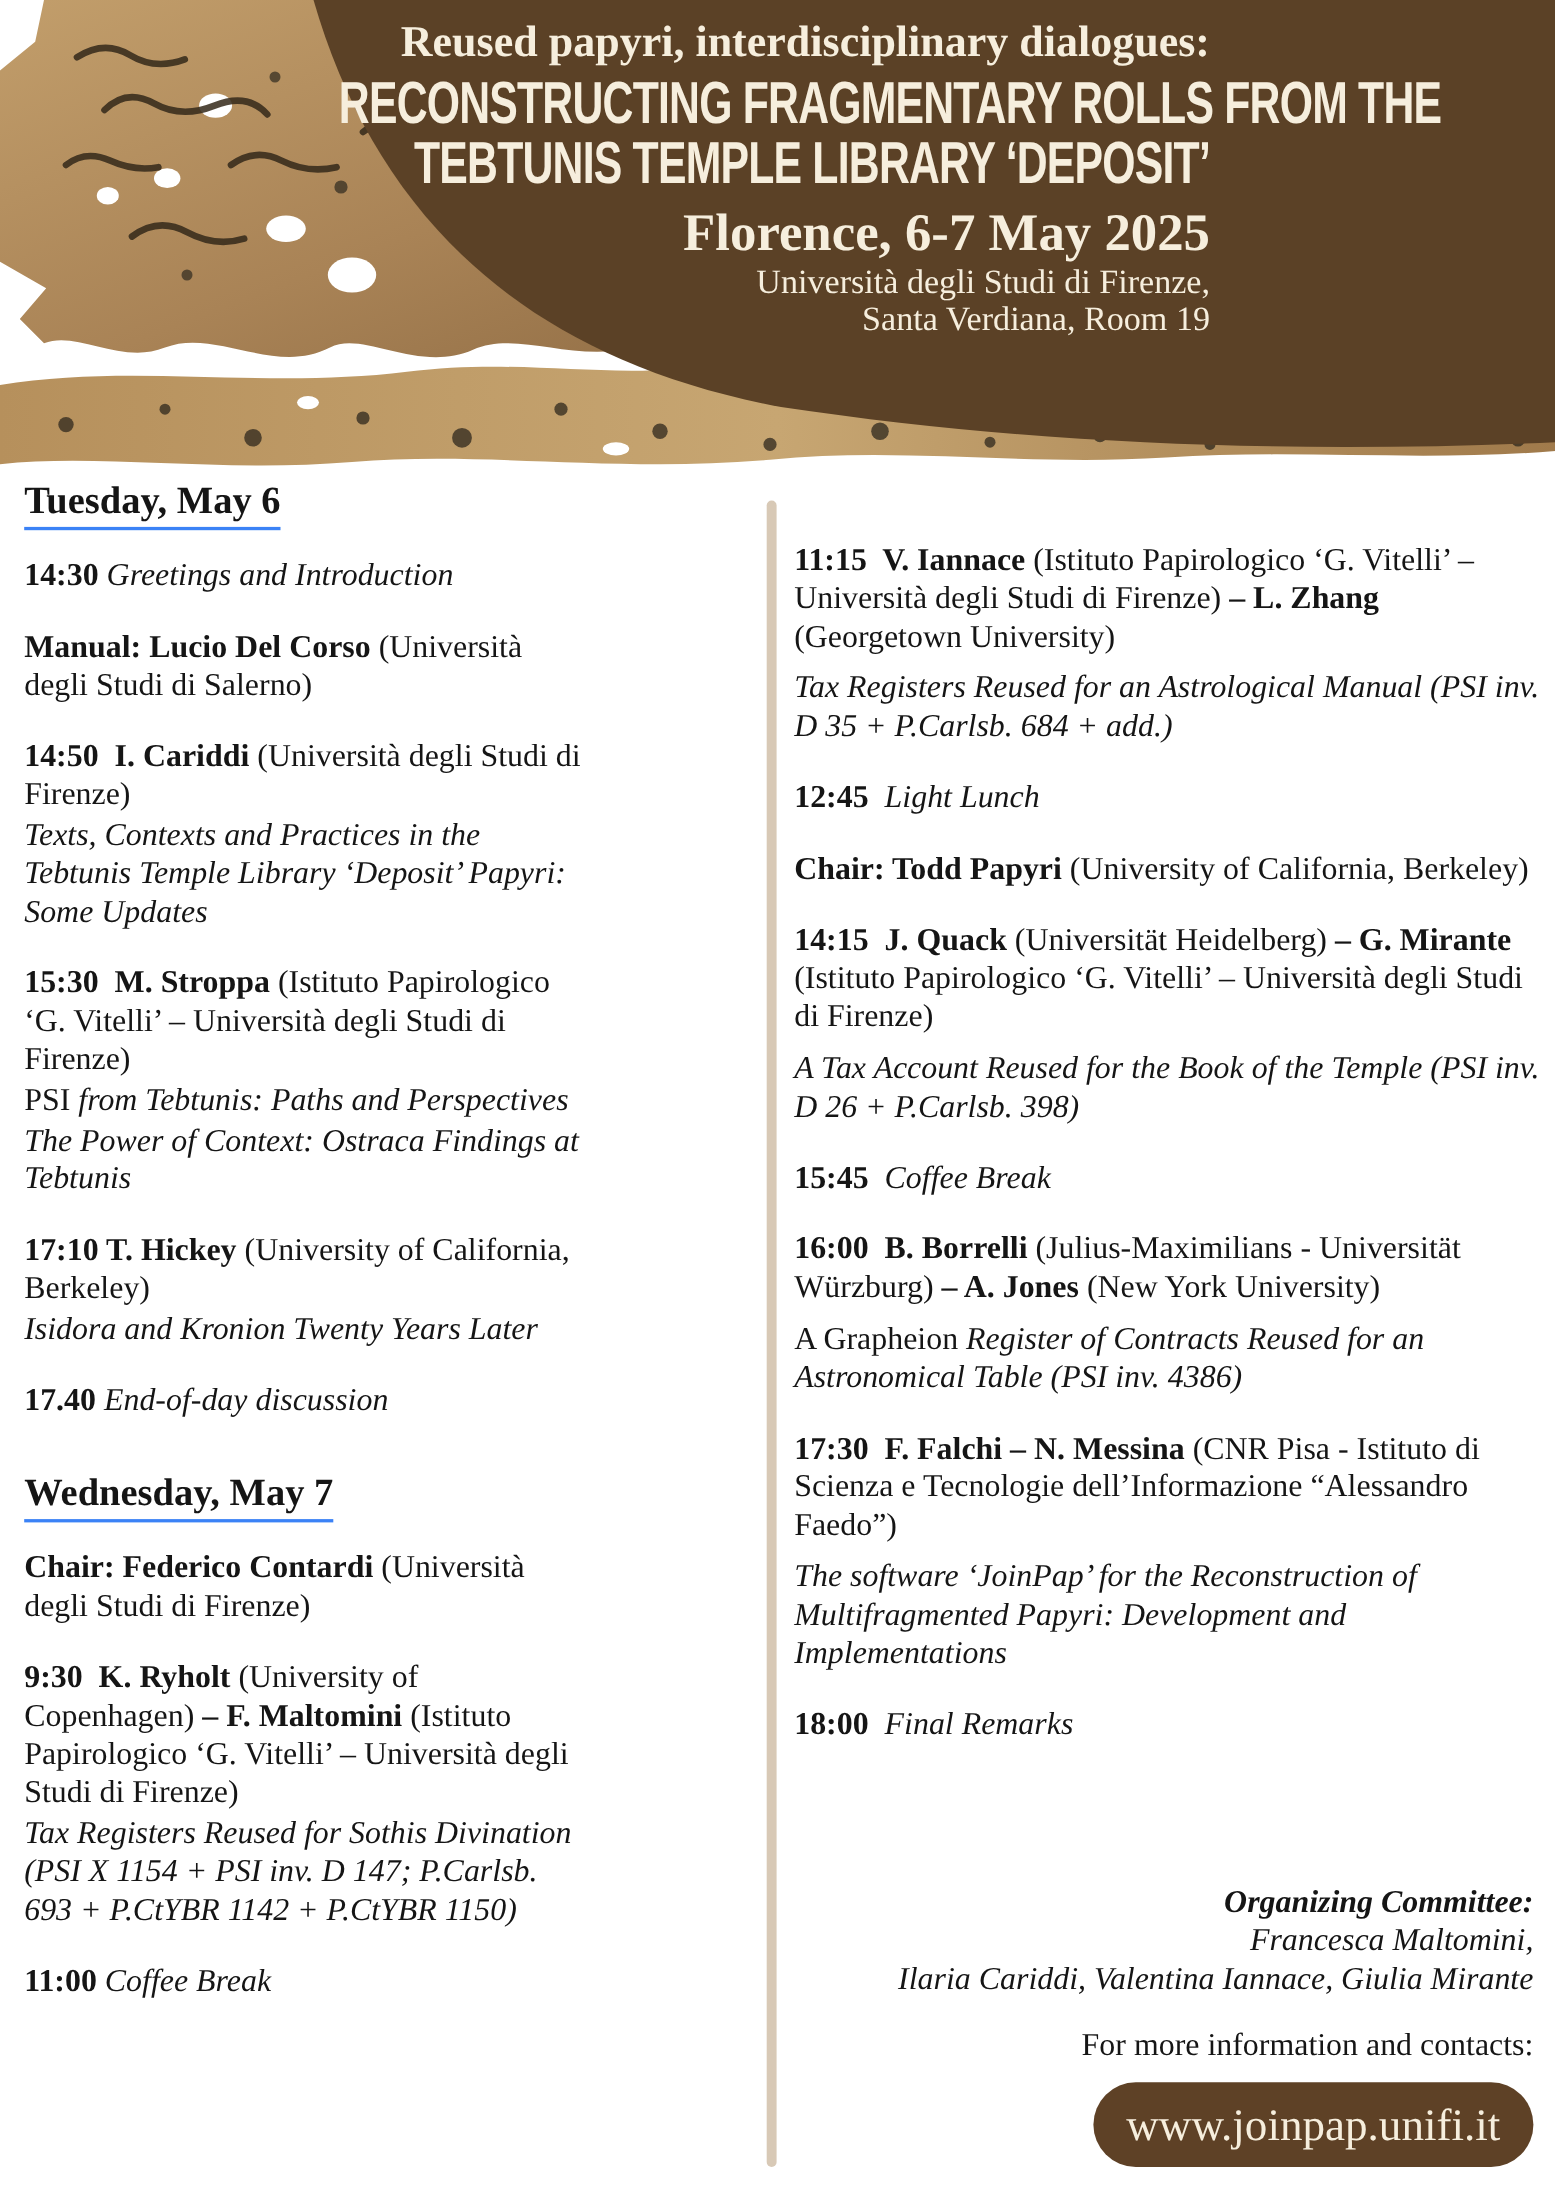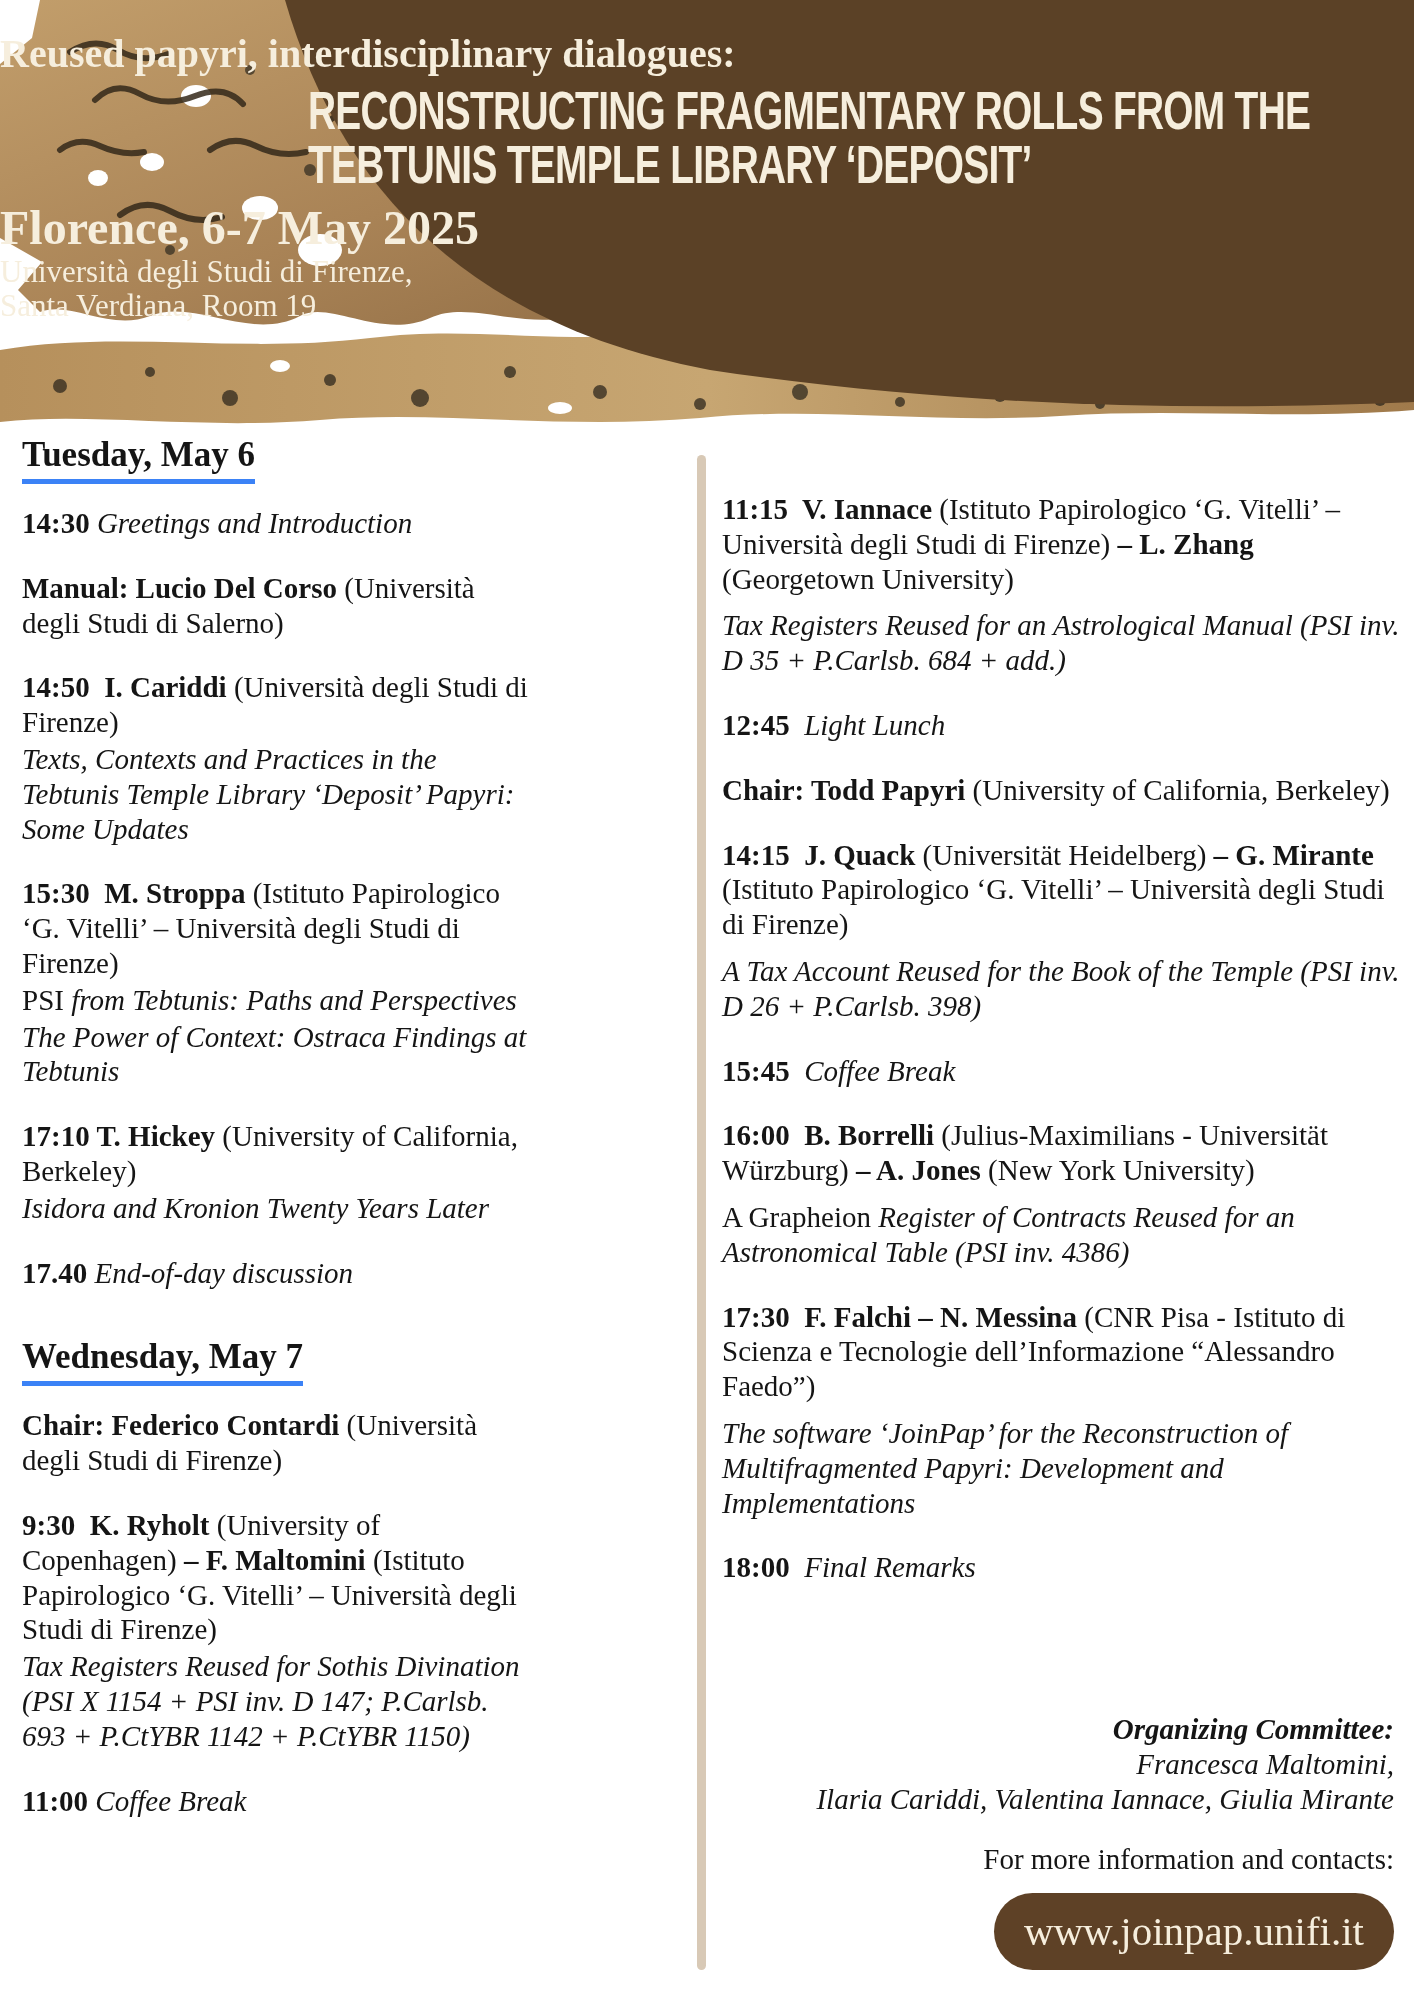--- a/index.html
+++ b/index.html
@@ -4,22 +4,22 @@
 <style>
   html,body{margin:0;padding:0;}
   body{
     width:1414px;height:2000px;position:relative;overflow:hidden;
     background:#ffffff;color:#151515;
     font-family:"Liberation Serif", serif;
   }
   
   .header-art{position:absolute;top:0;left:0;width:1414px;height:445px;}
   .header-text{
-    position:absolute;top:32px;left:0;width:1100px;
-    color:#f6eedd;line-height:1.12;
+    position:absolute;top:16px;left:0;width:1100px;
+    text-align:right;color:#f6eedd;line-height:1.12;
   }
   .kicker{font-size:40px;font-weight:700;}
   .caps-title{
     font-family:"Liberation Sans", sans-serif;font-weight:700;
     font-size:54px;line-height:1.0;letter-spacing:-1px;
     transform:scaleX(0.72);transform-origin:100% 0;
     white-space:nowrap;margin-top:6px;
   }
   .date-line{font-size:48px;font-weight:700;margin-top:10px;}
   .venue-line{font-size:31px;line-height:1.1;}
@@ -27,21 +27,21 @@
   .col{position:absolute;font-size:29px;line-height:1.2;}
   .col-left{left:22px;top:434px;width:512px;}
   .col-right{left:722px;top:492px;width:680px;}
   .block{margin:0;padding:0;}
   .block.entry{margin-top:30px;}
   .block.title{margin-top:2px;}
   .block.day{margin-top:46px;margin-bottom:16px;font-size:35px;font-weight:700;}
   .col-right .block.entry{}
   .col-right .block.title{margin-top:12px;}
   .col > .block:first-child{margin-top:0;}
-  .day-underline{border-bottom:5px solid #3b82f6;padding-bottom:5px;}
+  .day-underline{border-bottom:3px solid #3b82f6;padding-bottom:5px;}
   .run-r{font-weight:400;font-style:normal;}
   .run-b{font-weight:700;font-style:normal;}
   .run-i{font-weight:400;font-style:italic;}
   
   .divider{
     position:absolute;left:697px;top:455px;width:9px;height:1515px;
     background:#d8c9b6;border-radius:5px;
   }
   
   .footer{

